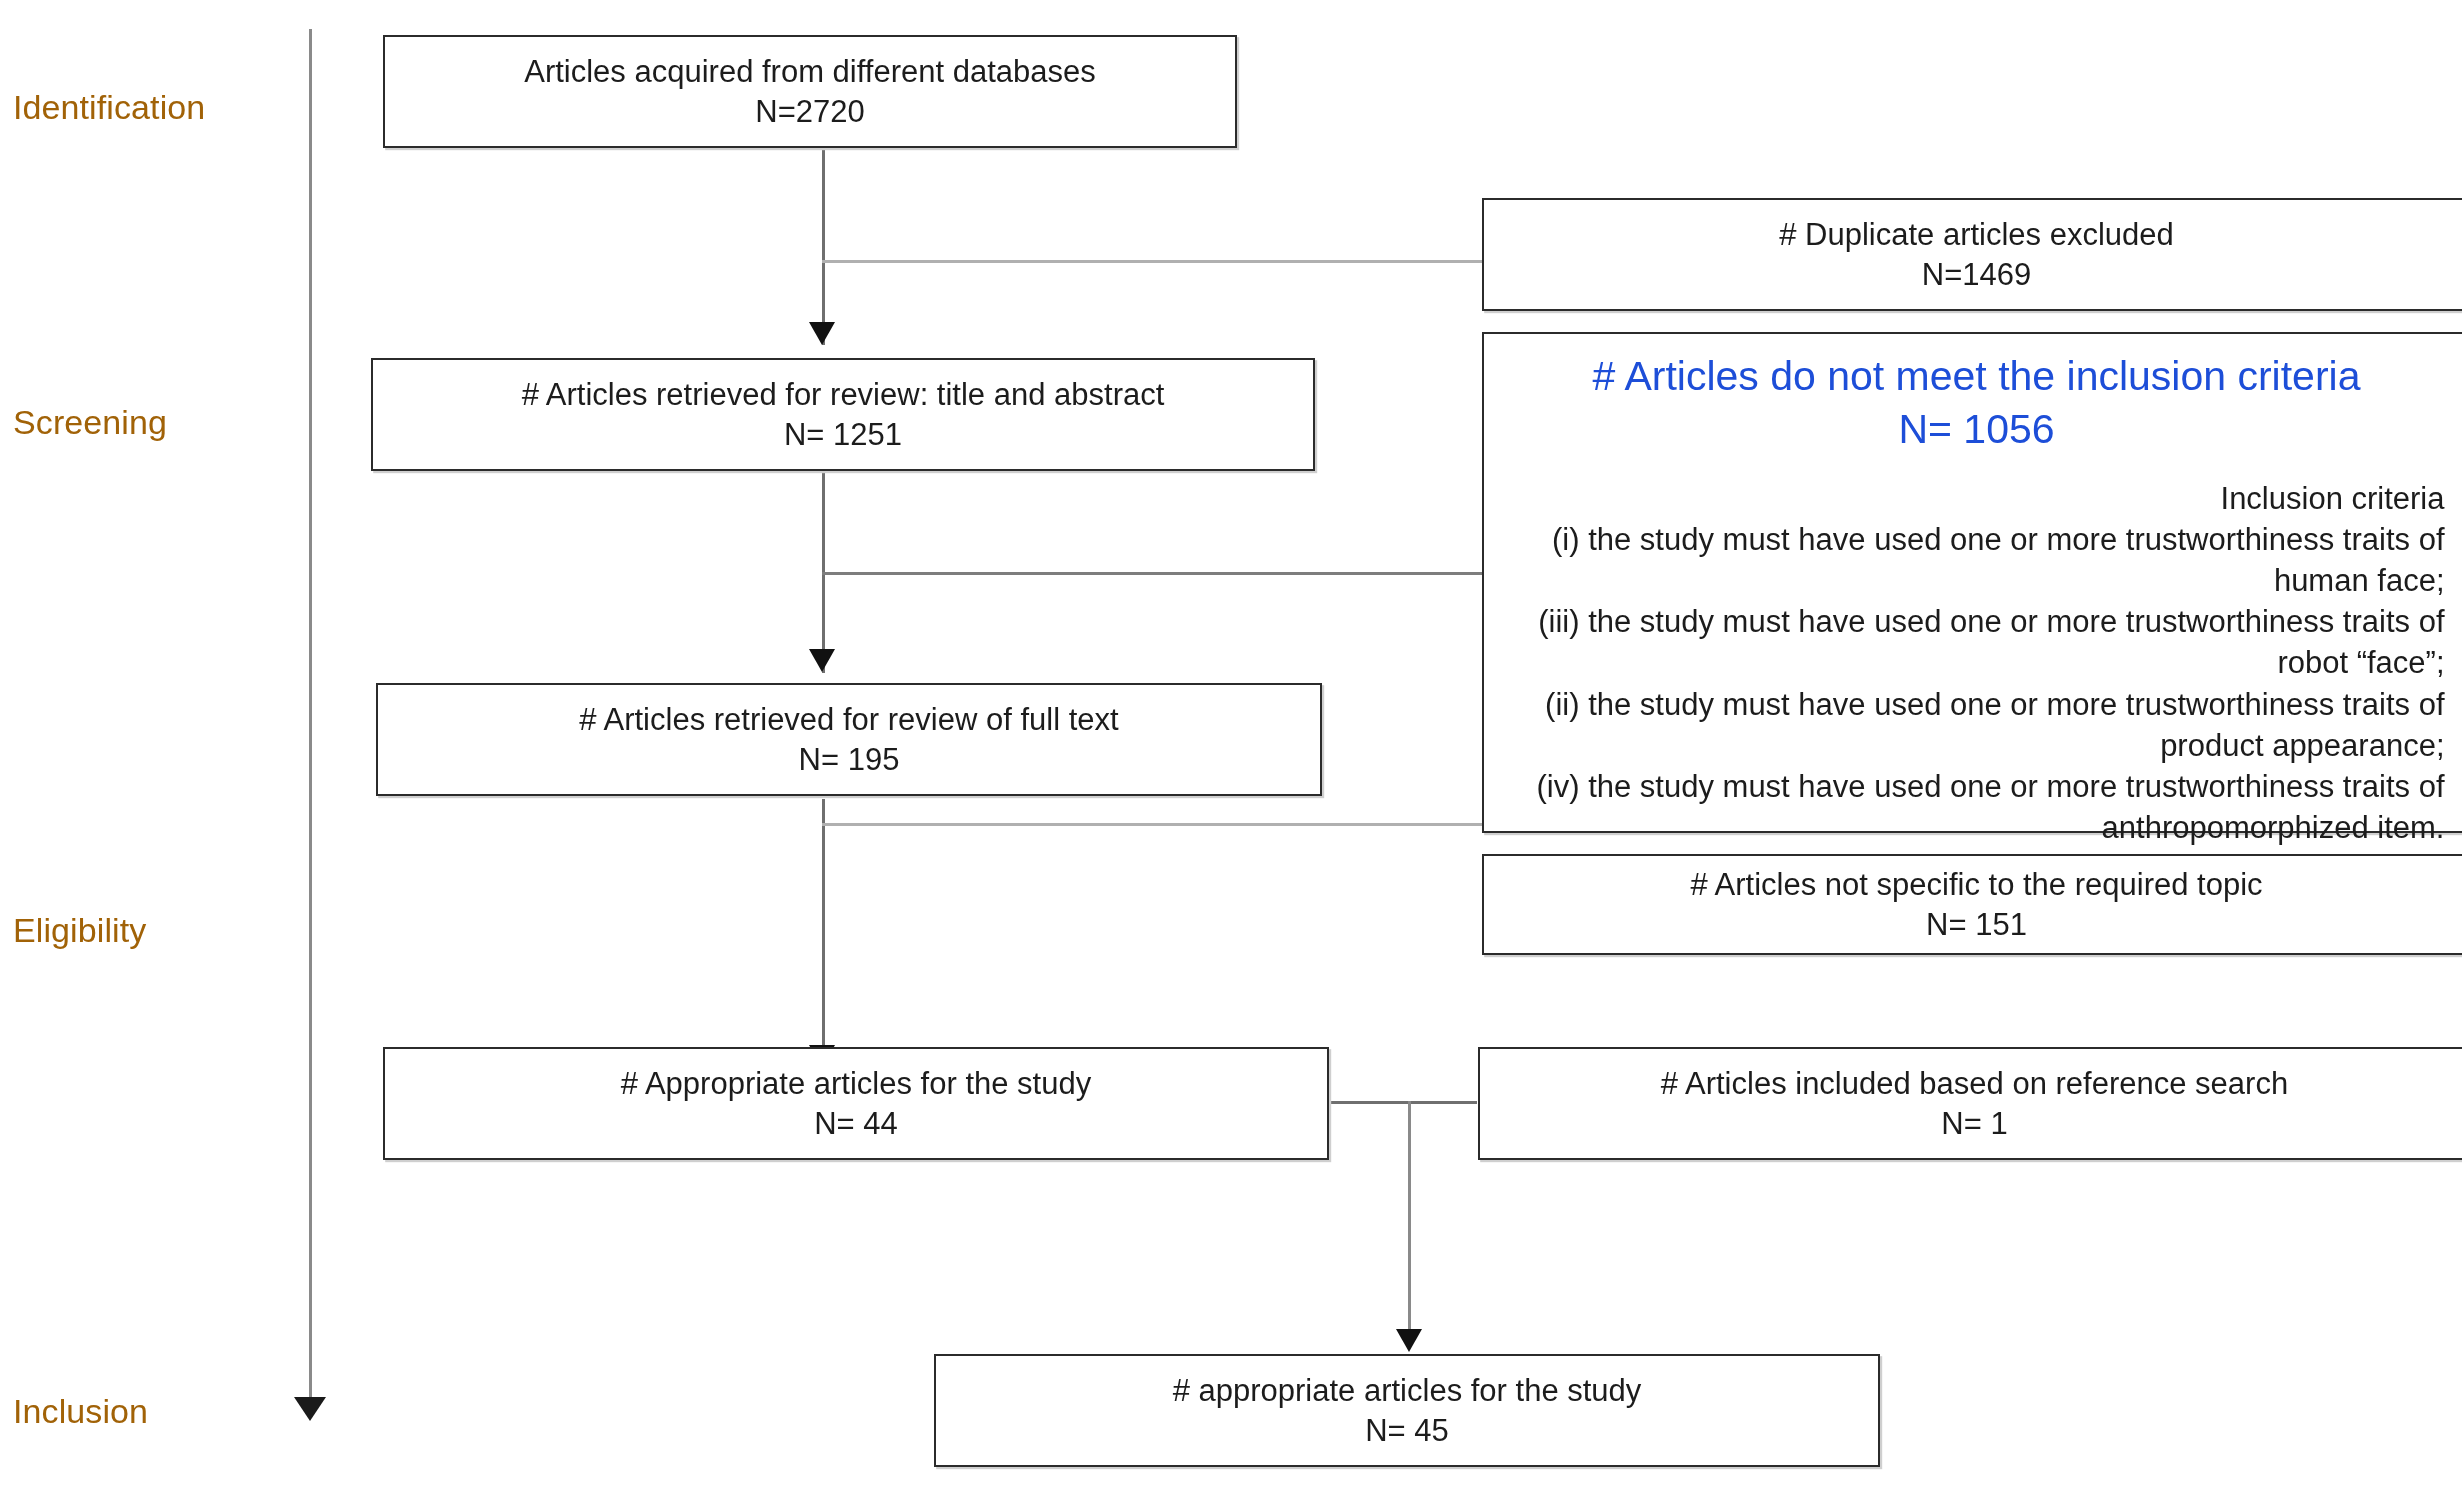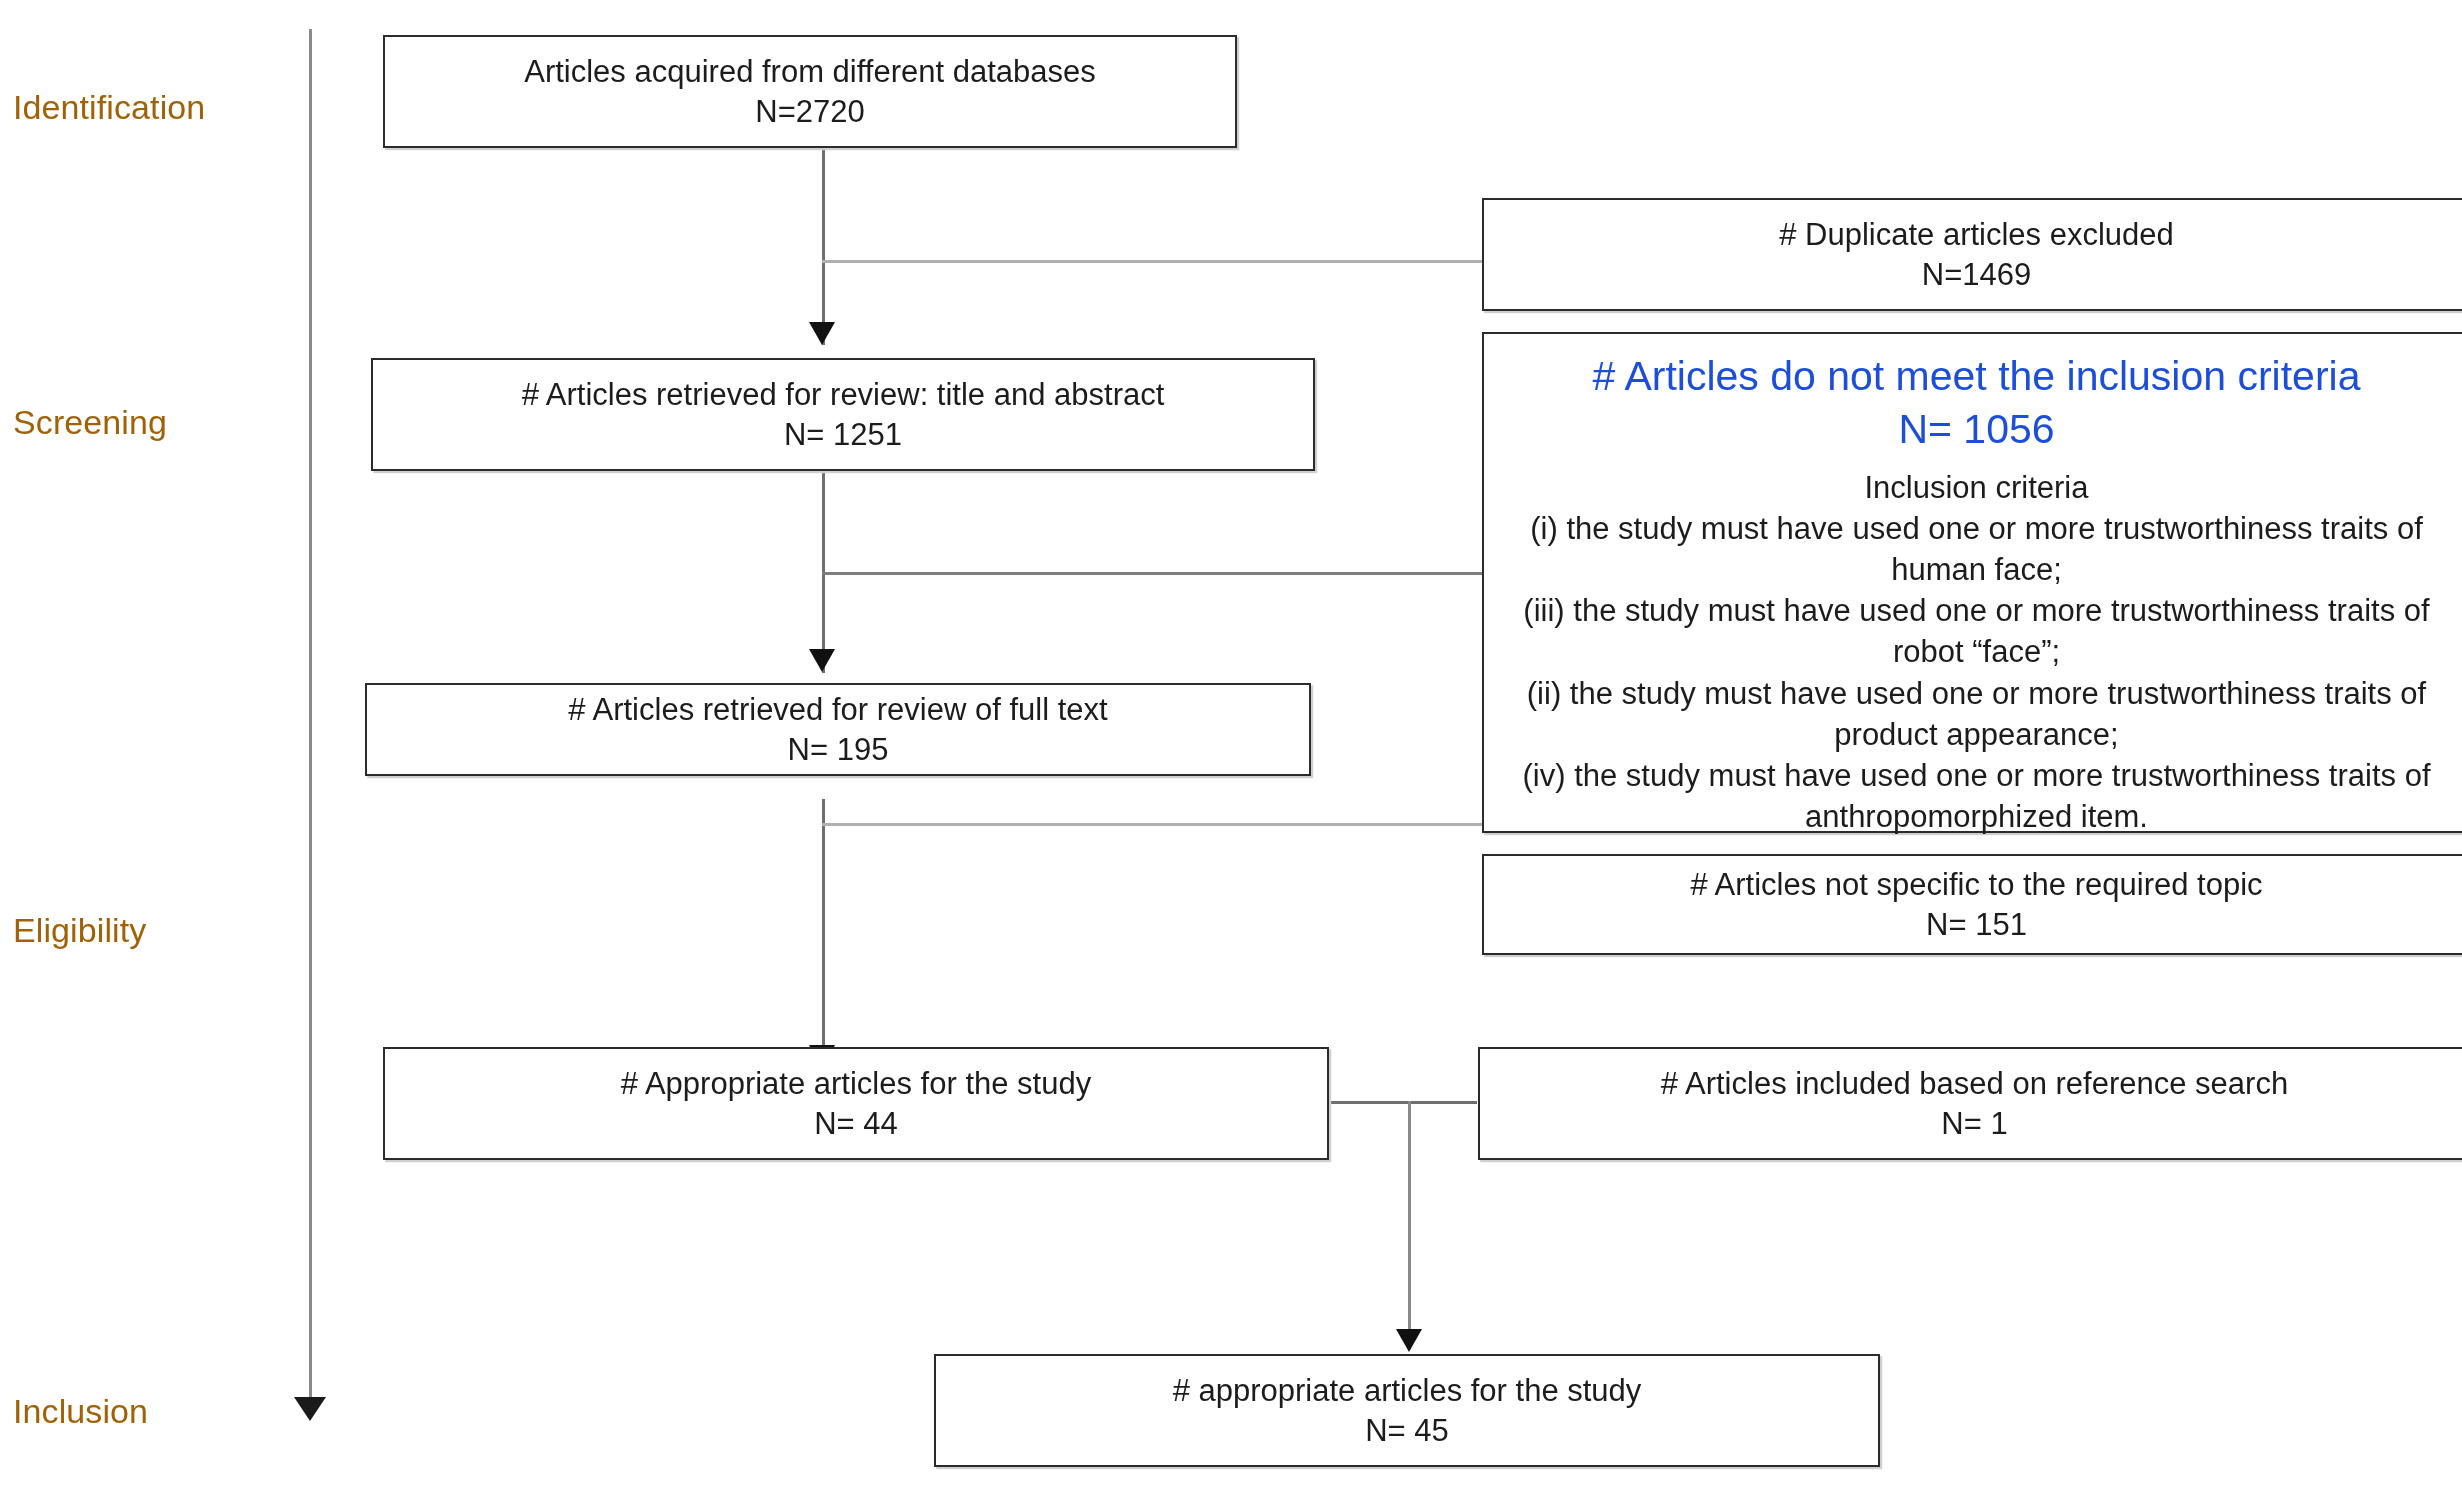--- a/index.html
+++ b/index.html
@@ -77,24 +77,24 @@
     align-items: stretch;
     padding: 16px 24.5px 13px 24.5px;
   }
   .box.criteria .heading {
     font-size: 41px;
     line-height: 1.3;
     text-align: center;
     color: #1d4ed8;
   }
   .box.criteria .body {
-    margin-top: 10px;
+    margin-top: 21px;
     font-size: 31px;
     line-height: 1.33;
-    text-align: center;
+    text-align: right;
     color: #1c1c1c;
   }
   .box.criteria .body .crit {
     white-space: normal;
   }
 
   
   .v-line {
     position: absolute;
     width: 2.9px;
@@ -166,21 +166,21 @@
     <div class="heading">N= 1056</div>
     <div class="body">
       <div class="crit">Inclusion criteria</div>
       <div class="crit">(i) the study must have used one or more trustworthiness traits of human face;</div>
       <div class="crit">(iii) the study must have used one or more trustworthiness traits of robot “face”;</div>
       <div class="crit">(ii) the study must have used one or more trustworthiness traits of product appearance;</div>
       <div class="crit">(iv) the study must have used one or more trustworthiness traits of anthropomorphized item.</div>
     </div>
   </div>
 
-  <div class="box" style="left:365px; top:683px; width:946px; height:93px;">
+  <div class="box" style="left:376px; top:683px; width:946px; height:113px;">
     <div class="line"># Articles retrieved for review of full text</div>
     <div class="line">N= 195</div>
   </div>
 
   <div class="box" style="left:1482px; top:854px; width:989px; height:101px;">
     <div class="line"># Articles not specific to the required topic</div>
     <div class="line">N= 151</div>
   </div>
 
   <div class="box" style="left:383px; top:1047px; width:946px; height:113px;">

